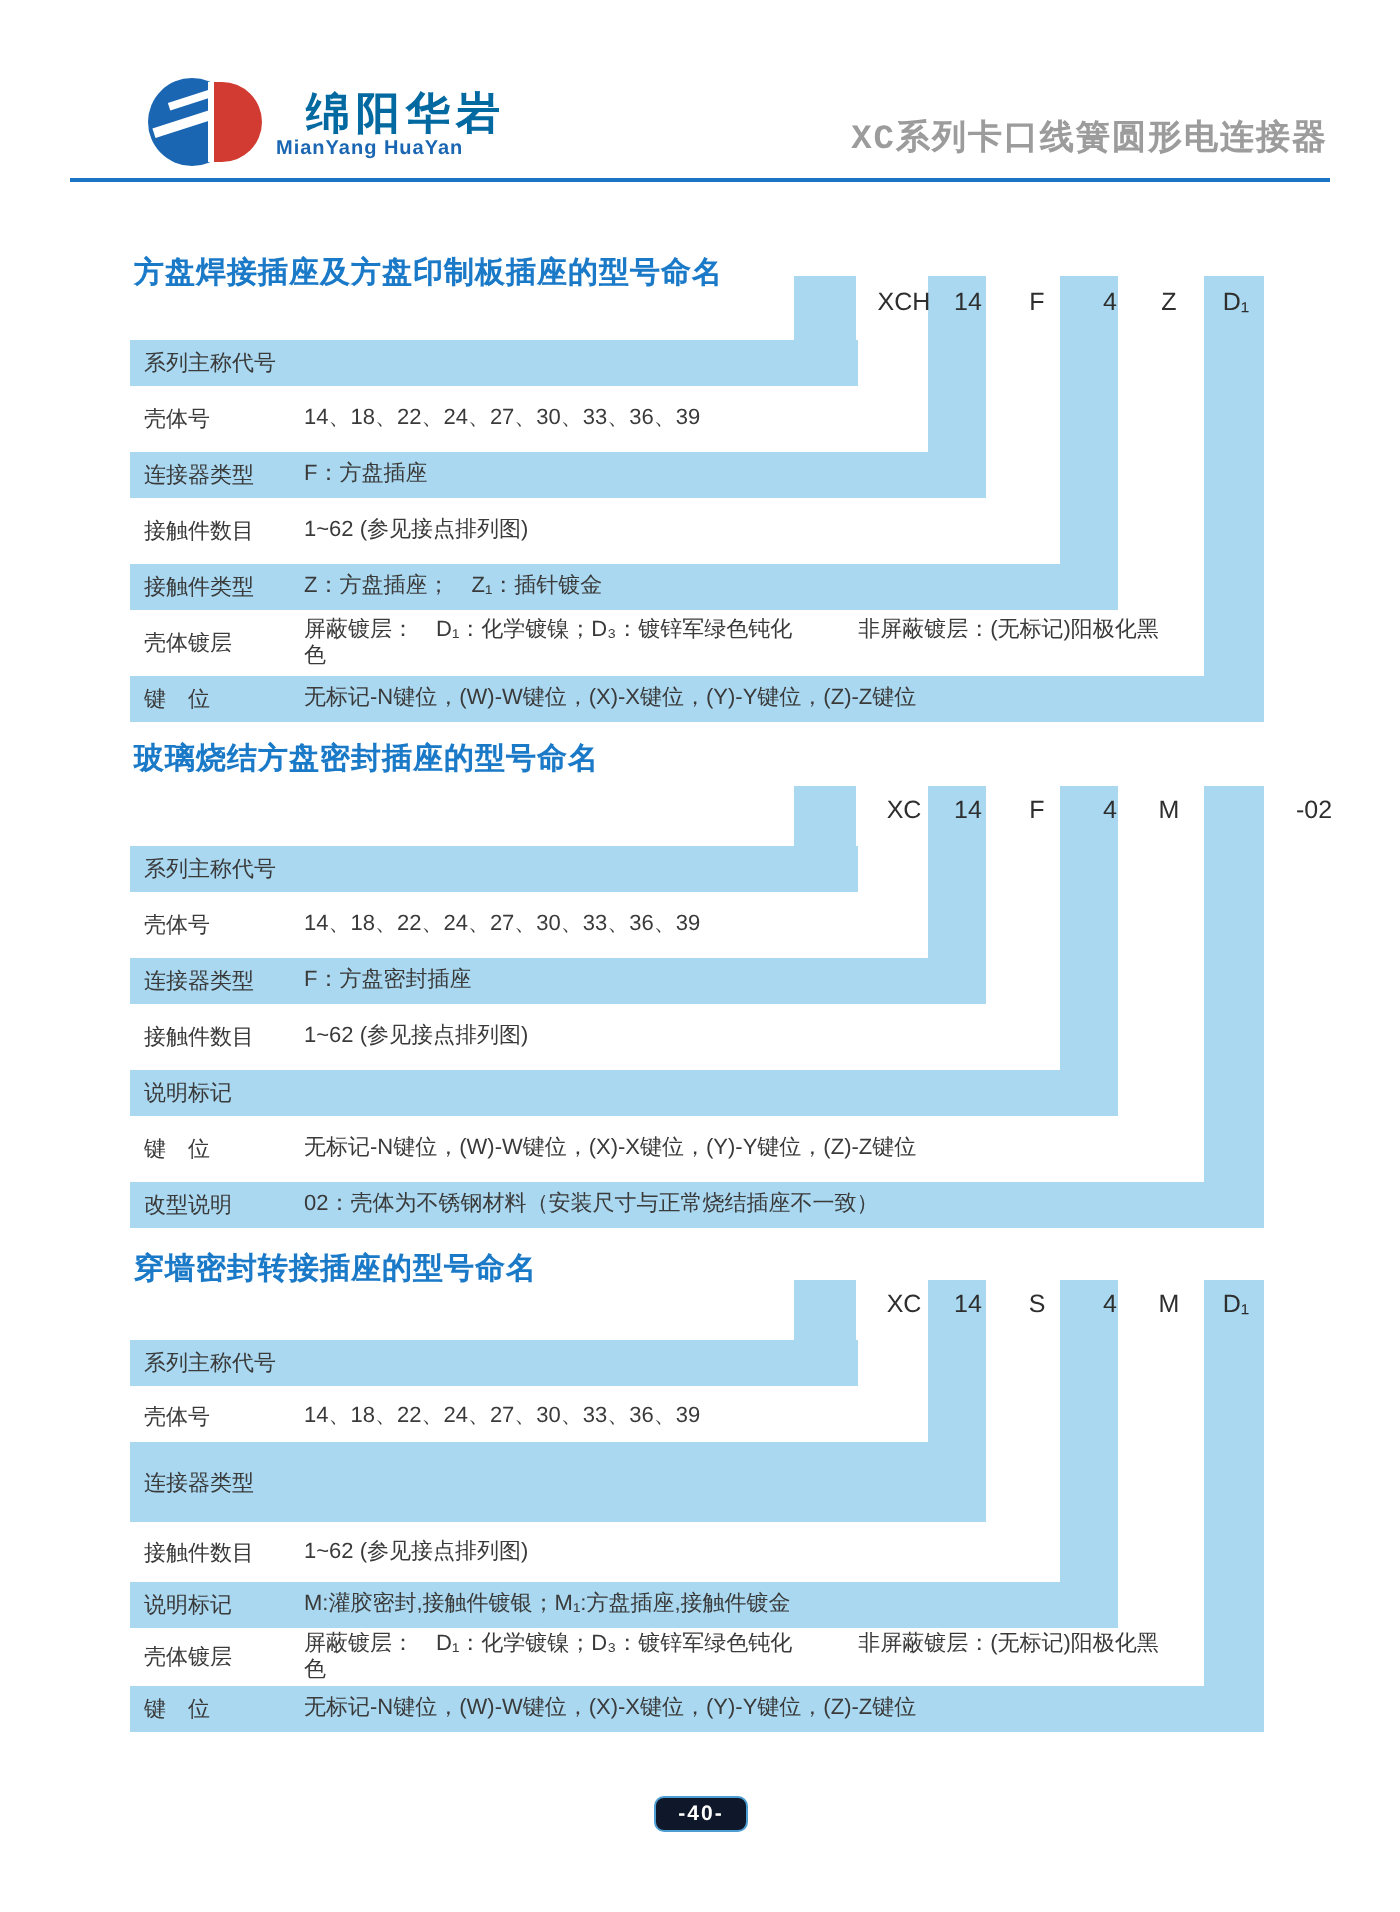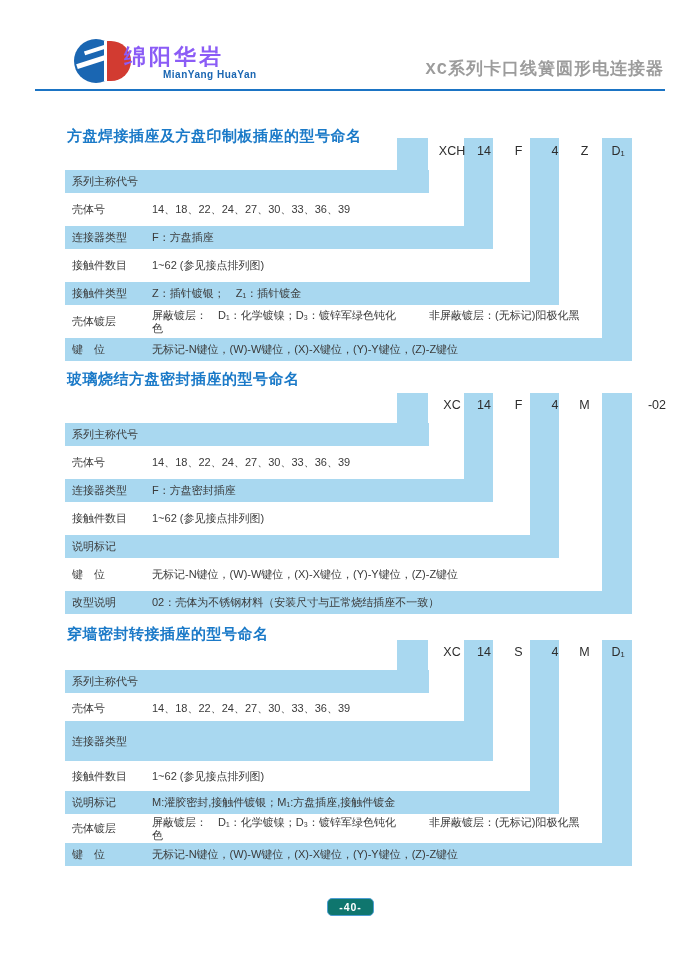--- a/index.html
+++ b/index.html
@@ -5,35 +5,35 @@
   html,body{margin:0;padding:0;background:#ffffff;}
   .page{position:relative;width:700px;height:956px;background:#ffffff;overflow:hidden;
         font-family:"Liberation Sans","DejaVu Sans",sans-serif;color:#3a3a3a;}
   
   .logo-mark{position:absolute;left:74px;top:39px;width:56px;height:48px;}
   .logo-ball{position:absolute;left:0;top:0;width:44px;height:44px;border-radius:50%;background:#1a66b2;}
   .logo-slash{position:absolute;left:2px;top:19px;width:40px;height:5px;background:#ffffff;transform:rotate(-18deg);}
   .logo-slash2{position:absolute;left:10px;top:9px;width:22px;height:4px;background:#ffffff;transform:rotate(-18deg);}
   .logo-red{position:absolute;left:30px;top:2px;width:24px;height:40px;background:#d23b31;
             border-radius:0 24px 24px 0;border-left:3px solid #ffffff;}
-  .logo-cn{position:absolute;left:124px;top:42px;font-size:22px;font-weight:bold;color:#8b5cf6;letter-spacing:3px;}
-  .logo-en{position:absolute;left:138px;top:69px;font-size:10px;font-weight:bold;color:#1a66b2;letter-spacing:0.5px;margin-left:25px;}
+  .logo-cn{position:absolute;left:153px;top:42px;font-size:22px;font-weight:bold;color:#0369a1;letter-spacing:3px;}
+  .logo-en{position:absolute;left:138px;top:69px;font-size:10px;font-weight:bold;color:#1a66b2;letter-spacing:0.5px;}
   .doc-title{position:absolute;right:36px;top:57px;font-size:17px;font-weight:bold;color:#9c9c9c;
              font-family:Liberation Mono, monospace;letter-spacing:1px;}
   .hrule{position:absolute;left:35px;top:89px;width:630px;height:2px;background:#1b74c4;}
   
   .sec-title{position:absolute;font-size:15px;font-weight:bold;color:#1b7ac8;letter-spacing:0.5px;}
   .trace{position:absolute;background:#a9d8f0;}
   .code-seg{position:absolute;height:18px;font-size:12.5px;color:#2e2e2e;text-align:center;line-height:18px;margin-left:40px;}
   .srow{position:absolute;left:65px;display:flex;align-items:center;font-size:11px;color:#3a3a3a;}
   .srow.blue{background:#a9d8f0;}
   .srow .lbl{flex:0 0 80px;padding-left:7px;}
   .srow .cnt{white-space:pre-line;line-height:13px;}
   
-  .badge{position:absolute;left:327px;top:898px;width:45px;height:16px;background:#0f766e;
+  .badge{position:absolute;left:327px;top:898px;width:45px;height:16px;background:#0f172a;
          border:1px solid #4d9ed2;border-radius:5px;color:#ffffff;font-size:10.5px;font-weight:bold;
          text-align:center;line-height:16px;letter-spacing:1px;}
 </style>
 </head>
 <body>
 
 <div class="page">
 
   <div>
     <div class="logo-mark">
@@ -73,21 +73,21 @@
     <div class="srow blue" style="top:226px;width:428px;height:23px">
       <span class="lbl">连接器类型</span>
       <span class="cnt">F：方盘插座</span>
     </div>
     <div class="srow" style="top:254px;width:459px;height:23px">
       <span class="lbl">接触件数目</span>
       <span class="cnt">1~62 (参见接点排列图)</span>
     </div>
     <div class="srow blue" style="top:282px;width:494px;height:23px">
       <span class="lbl">接触件类型</span>
-      <span class="cnt">Z：插针镀银；　Z₁：插针镀金</span>
+      <span class="cnt">Z：方盘插座；　Z₁：插针镀金</span>
     </div>
     <div class="srow" style="top:310px;width:525px;height:23px">
       <span class="lbl">壳体镀层</span>
       <span class="cnt">屏蔽镀层：　D₁：化学镀镍；D₃：镀锌军绿色钝化　　　非屏蔽镀层：(无标记)阳极化黑色</span>
     </div>
     <div class="srow blue" style="top:338px;width:567px;height:23px">
       <span class="lbl">键　位</span>
       <span class="cnt">无标记-N键位，(W)-W键位，(X)-X键位，(Y)-Y键位，(Z)-Z键位</span>
     </div>
   </div>

